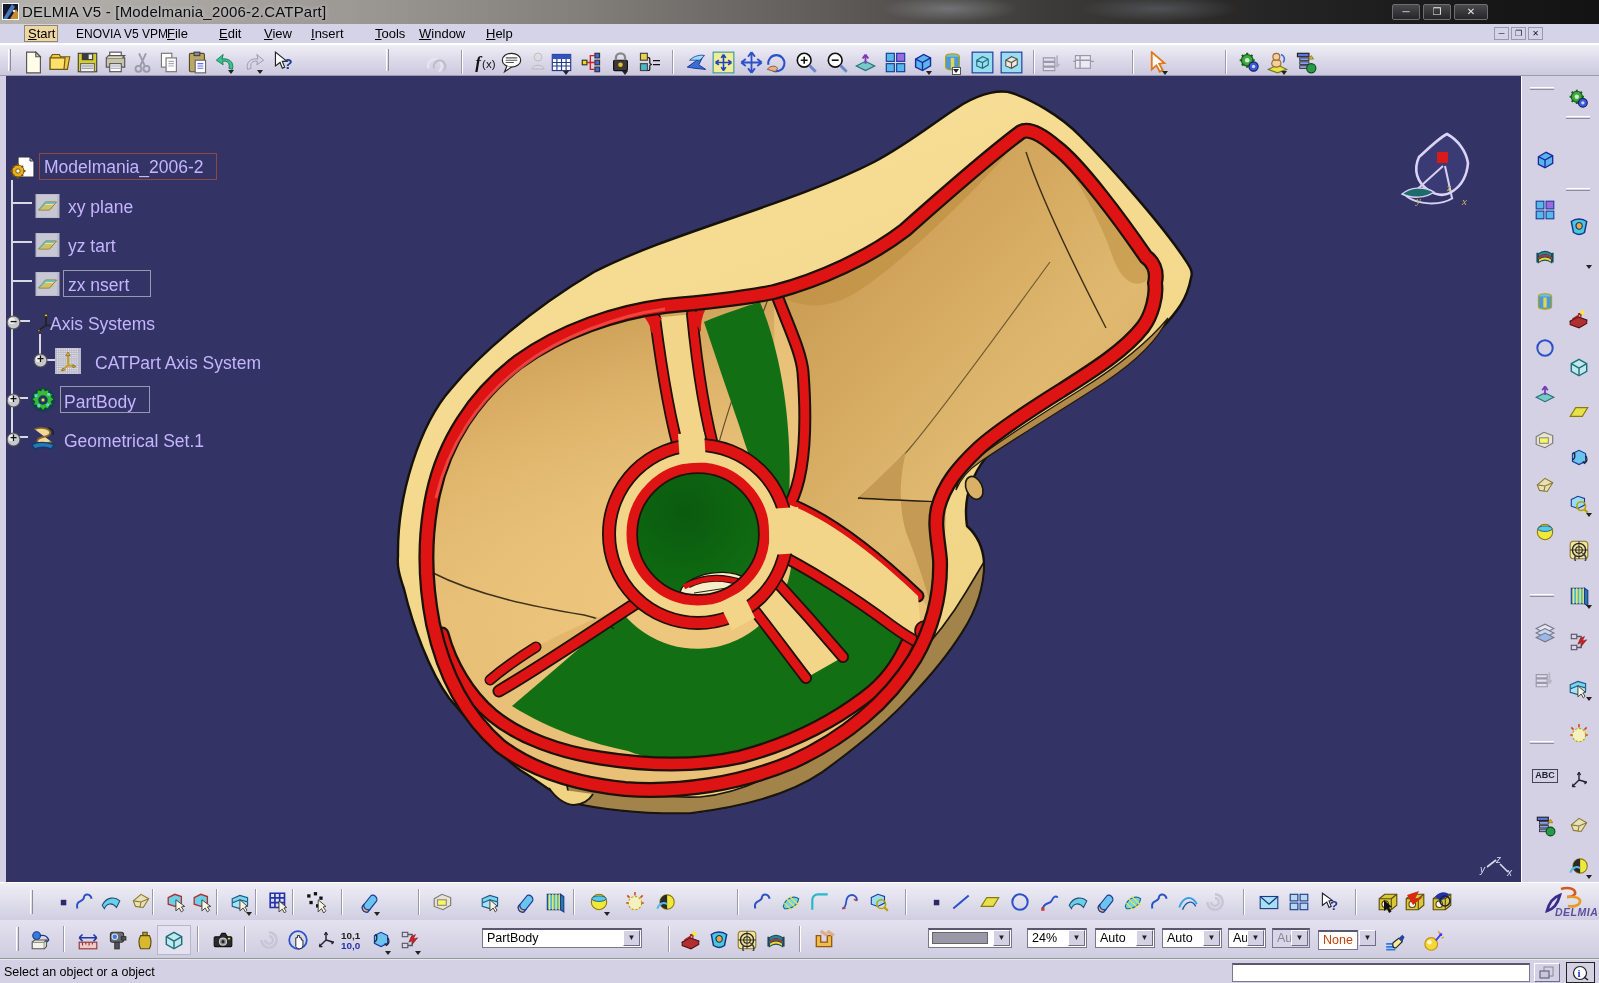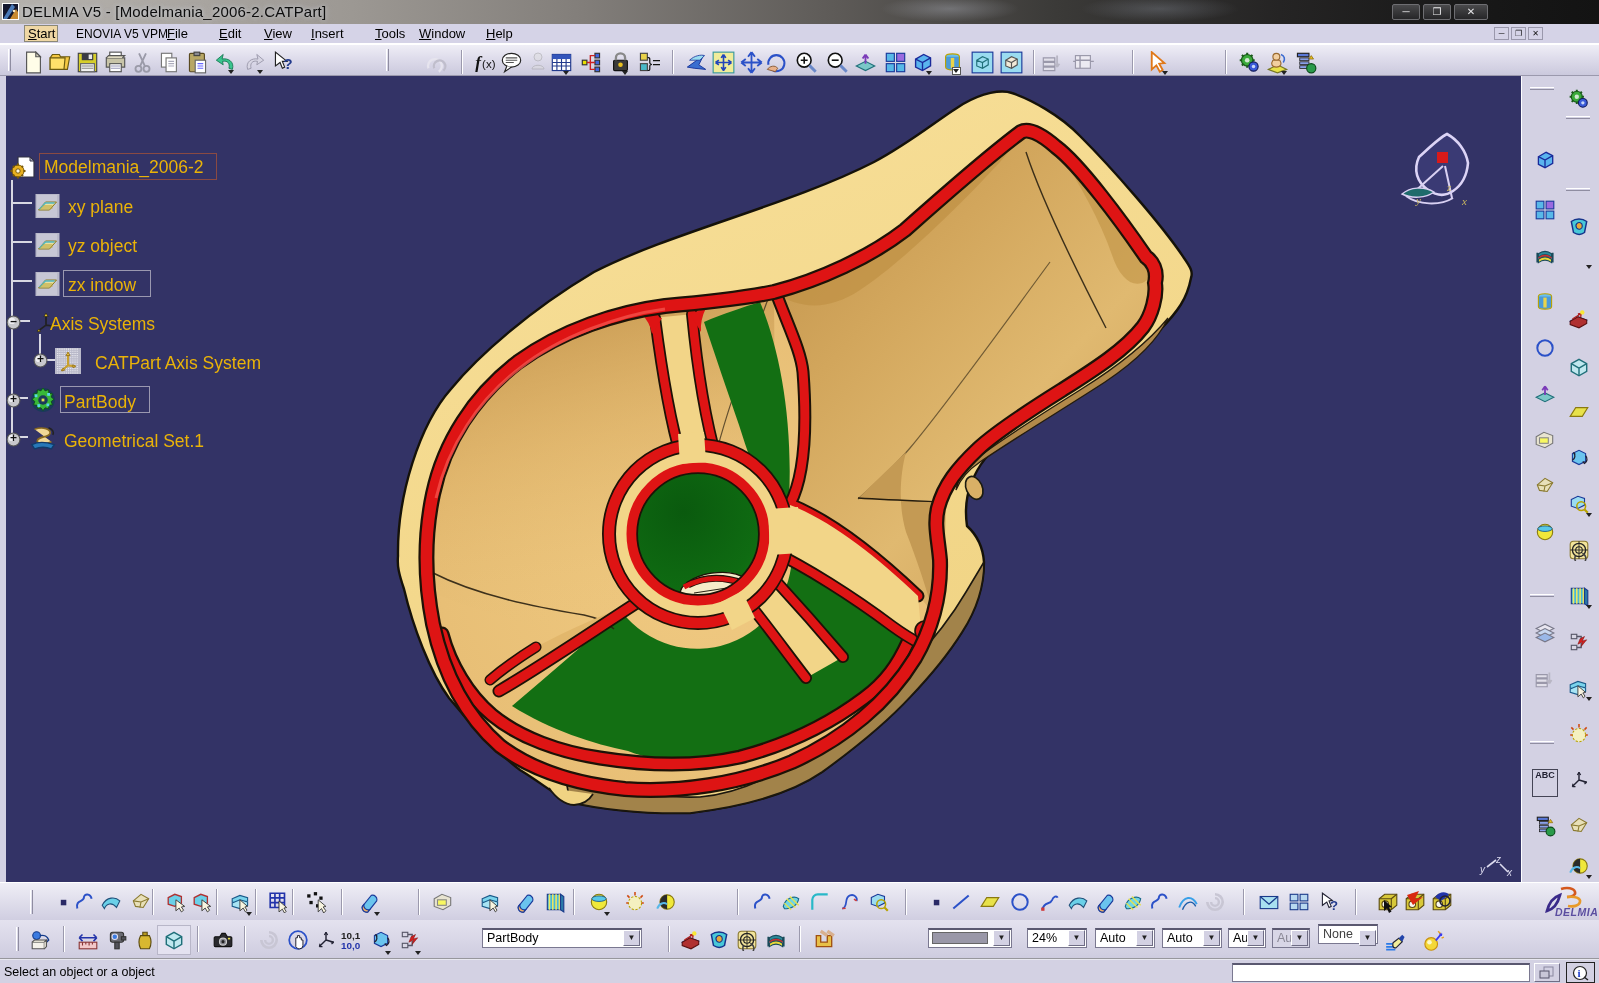--- a/index.html
+++ b/index.html
@@ -14,21 +14,21 @@
 #tb{left:0;top:44px;width:1599px;height:32px;background:linear-gradient(#EFEEF6 0%,#DEDCEB 45%,#CBC9DD 100%);border-top:1px solid #fff;border-bottom:1px solid #9b99ad}
 .grip{width:3px;height:22px;border-left:1px solid #fff;border-right:1px solid #8f8da1}
 .sep{width:2px;height:24px;border-left:1px solid #9b99ad;border-right:1px solid #fff}
 #vp{left:6px;top:76px;width:1515px;height:806px;background:#333366}
 #rtb{left:1521px;top:76px;width:78px;height:806px;background:#D3D1E3;border-left:1px solid #fdfdfe}
 #row1{left:0;top:882px;width:1599px;height:38px;background:linear-gradient(#EFEEF6,#D0CEE1);border-top:1px solid #fff}
 #row2{left:0;top:920px;width:1599px;height:38px;background:linear-gradient(#E4E2EF,#CECCdf)}
 #status{left:0;top:958px;width:1599px;height:25px;background:#D3D1E3;border-top:2px groove #e8e8f0}
 .combo{height:20px;background:#fff;border:1px solid #7a7890;border-top:2px solid #5a5870;font-size:12.5px;color:#000;padding-left:4px;line-height:17px}
 .cbtn{width:17px;height:16px;background:#D3D1E3;border:1px solid #fff;border-right-color:#6f6d85;border-bottom-color:#6f6d85;text-align:center;line-height:14px;font-size:8px;color:#222}
-.tree-t{font-size:17.5px;color:#eab308;white-space:nowrap}
+.tree-t{font-size:17.5px;color:#c4b5fd;white-space:nowrap}
 </style></head><body>
 <div id="title" class="a">
 <svg class="a" style="left:2px;top:3px" width="17" height="17">
       <rect x="0" y="0" width="17" height="17" fill="#fff"></rect>
       <rect x="1" y="1" width="15" height="15" fill="#13172e"></rect>
       <path d="M1,16 L10,1 L13,4 L5,16 Z" fill="#4a7ab8"></path>
       <path d="M8,16 L14,6 L16,9 L16,16 Z" fill="#c98a30"></path>
       <circle cx="12" cy="8" r="1.3" fill="#f5e9c8"></circle>
     </svg>
 <span class="a t">DELMIA V5 - [Modelmania_2006-2.CATPart]</span>
@@ -743,23 +743,23 @@
         <path d="M 6,361 H 22"></path>
         <path d="M 34,258 V 284"></path>
         <path d="M 34,284 H 49"></path>
       </g>
     </svg><svg class="a" style="left:4px;top:79px" width="26" height="26">
       <use href="#s-root"></use>
     </svg><div class="a" style="left:33px;top:77px;width:178px;height:27px;border:1px solid #8a4a42"></div><div class="a tree-t" style="left:38px;top:81px">Modelmania_2006-2</div><svg class="a" style="left:29px;top:118px" width="25" height="24">
       <use href="#s-plane"></use>
     </svg><div class="a tree-t" style="left:62px;top:121px">xy plane</div><svg class="a" style="left:29px;top:157px" width="25" height="24">
       <use href="#s-plane"></use>
-    </svg><div class="a tree-t" style="left:62px;top:160px">yz object</div><svg class="a" style="left:29px;top:196px" width="25" height="24">
+    </svg><div class="a tree-t" style="left:62px;top:160px">yz tart</div><svg class="a" style="left:29px;top:196px" width="25" height="24">
       <use href="#s-plane"></use>
-    </svg><div class="a tree-t" style="left:62px;top:199px">zx indow</div><div class="a" style="left:57px;top:194px;width:88px;height:27px;border:1px solid #9a98b0"></div><svg class="a" style="left:0px;top:239px" width="15" height="15">
+    </svg><div class="a tree-t" style="left:62px;top:199px">zx nsert</div><div class="a" style="left:57px;top:194px;width:88px;height:27px;border:1px solid #9a98b0"></div><svg class="a" style="left:0px;top:239px" width="15" height="15">
       <use href="#s-node"></use>
     </svg><div class="a" style="left:0px;top:238px;width:15px;text-align:center;font-size:12px;font-weight:bold;color:#111;line-height:15px">–</div><svg class="a" style="left:27px;top:234px" width="26" height="26">
       <use href="#s-axsys"></use>
     </svg><div class="a tree-t" style="left:44px;top:238px">Axis Systems</div><svg class="a" style="left:27px;top:277px" width="15" height="15">
       <use href="#s-node"></use>
     </svg><div class="a" style="left:27px;top:276px;width:15px;text-align:center;font-size:12px;font-weight:bold;color:#111;line-height:15px">+</div><svg class="a" style="left:49px;top:272px" width="26" height="26">
       <use href="#s-axabs"></use>
     </svg><div class="a tree-t" style="left:89px;top:277px">CATPart Axis System</div><svg class="a" style="left:0px;top:317px" width="15" height="15">
       <use href="#s-node"></use>
     </svg><div class="a" style="left:0px;top:316px;width:15px;text-align:center;font-size:12px;font-weight:bold;color:#111;line-height:15px">+</div><svg class="a" style="left:23px;top:310px" width="28" height="28">
@@ -800,21 +800,21 @@
     </svg>
     <svg class="a" style="left:12px;top:546px" width="22" height="22">
       <use href="#s-layers"></use>
     </svg>
     <svg class="a" style="left:12px;top:592px" width="22" height="22">
       <use href="#s-gstack"></use>
     </svg>
     <svg class="a" style="left:12px;top:739px" width="22" height="22">
       <use href="#s-listball"></use>
     </svg>
-    <div class="a" style="left:10px;top:693px;width:26px;height:28px;border:1px solid #445">
+    <div class="a" style="left:10px;top:693px;width:26px;height:14px;border:1px solid #445">
       <div style="font-size:9px;font-weight:bold;text-align:center;color:#223">ABC</div>
     </div>
     <div class="a" style="left:8px;top:518px;width:24px;height:3px;border-top:1px solid #fff;border-bottom:1px solid #8f8da1"></div>
     <div class="a" style="left:8px;top:665px;width:24px;height:3px;border-top:1px solid #fff;border-bottom:1px solid #8f8da1"></div>
     <div class="a" style="left:44px;top:112px;width:24px;height:3px;border-top:1px solid #fff;border-bottom:1px solid #8f8da1"></div>
     <div class="a" style="left:44px;top:40px;width:24px;height:3px;border-top:1px solid #fff;border-bottom:1px solid #8f8da1"></div>
     <svg class="a" style="left:46px;top:12px" width="22" height="22">
       <use href="#s-gears"></use>
     </svg>
     <svg class="a" style="left:46px;top:140px" width="22" height="22">
@@ -1087,21 +1087,21 @@
     <div class="a combo" style="left:1027px;top:8px;width:60px;background:#fff;color:#000">24%</div>
     <div class="a cbtn" style="left:1068px;top:10px">▼</div>
     <div class="a combo" style="left:1095px;top:8px;width:60px;background:#fff;color:#000">Auto</div>
     <div class="a cbtn" style="left:1136px;top:10px">▼</div>
     <div class="a combo" style="left:1162px;top:8px;width:60px;background:#fff;color:#000">Auto</div>
     <div class="a cbtn" style="left:1203px;top:10px">▼</div>
     <div class="a combo" style="left:1228px;top:8px;width:38px;background:#fff;color:#000">Aut</div>
     <div class="a cbtn" style="left:1247px;top:10px">▼</div>
     <div class="a combo" style="left:1272px;top:8px;width:38px;background:#D8D6E6;color:#8a8896">Aut</div>
     <div class="a cbtn" style="left:1291px;top:10px">▼</div>
-    <div class="a combo" style="left:1318px;top:4px;width:60px;background:#fff;color:#404040">None</div>
+    <div class="a combo" style="left:1318px;top:10px;width:40px;background:#fff;color:#c2410c">None</div>
     <div class="a cbtn" style="left:1359px;top:10px">▼</div>
     <svg class="a" style="left:1385px;top:9px" width="23" height="23">
       <use href="#s-brush"></use>
     </svg>
     <svg class="a" style="left:1422px;top:9px" width="23" height="23">
       <use href="#s-lamp"></use>
     </svg>
   </div>
 <div id="status" class="a">
 <div class="a" style="left:4px;top:5px;font-size:12.5px;color:#000">Select an object or a object</div>

